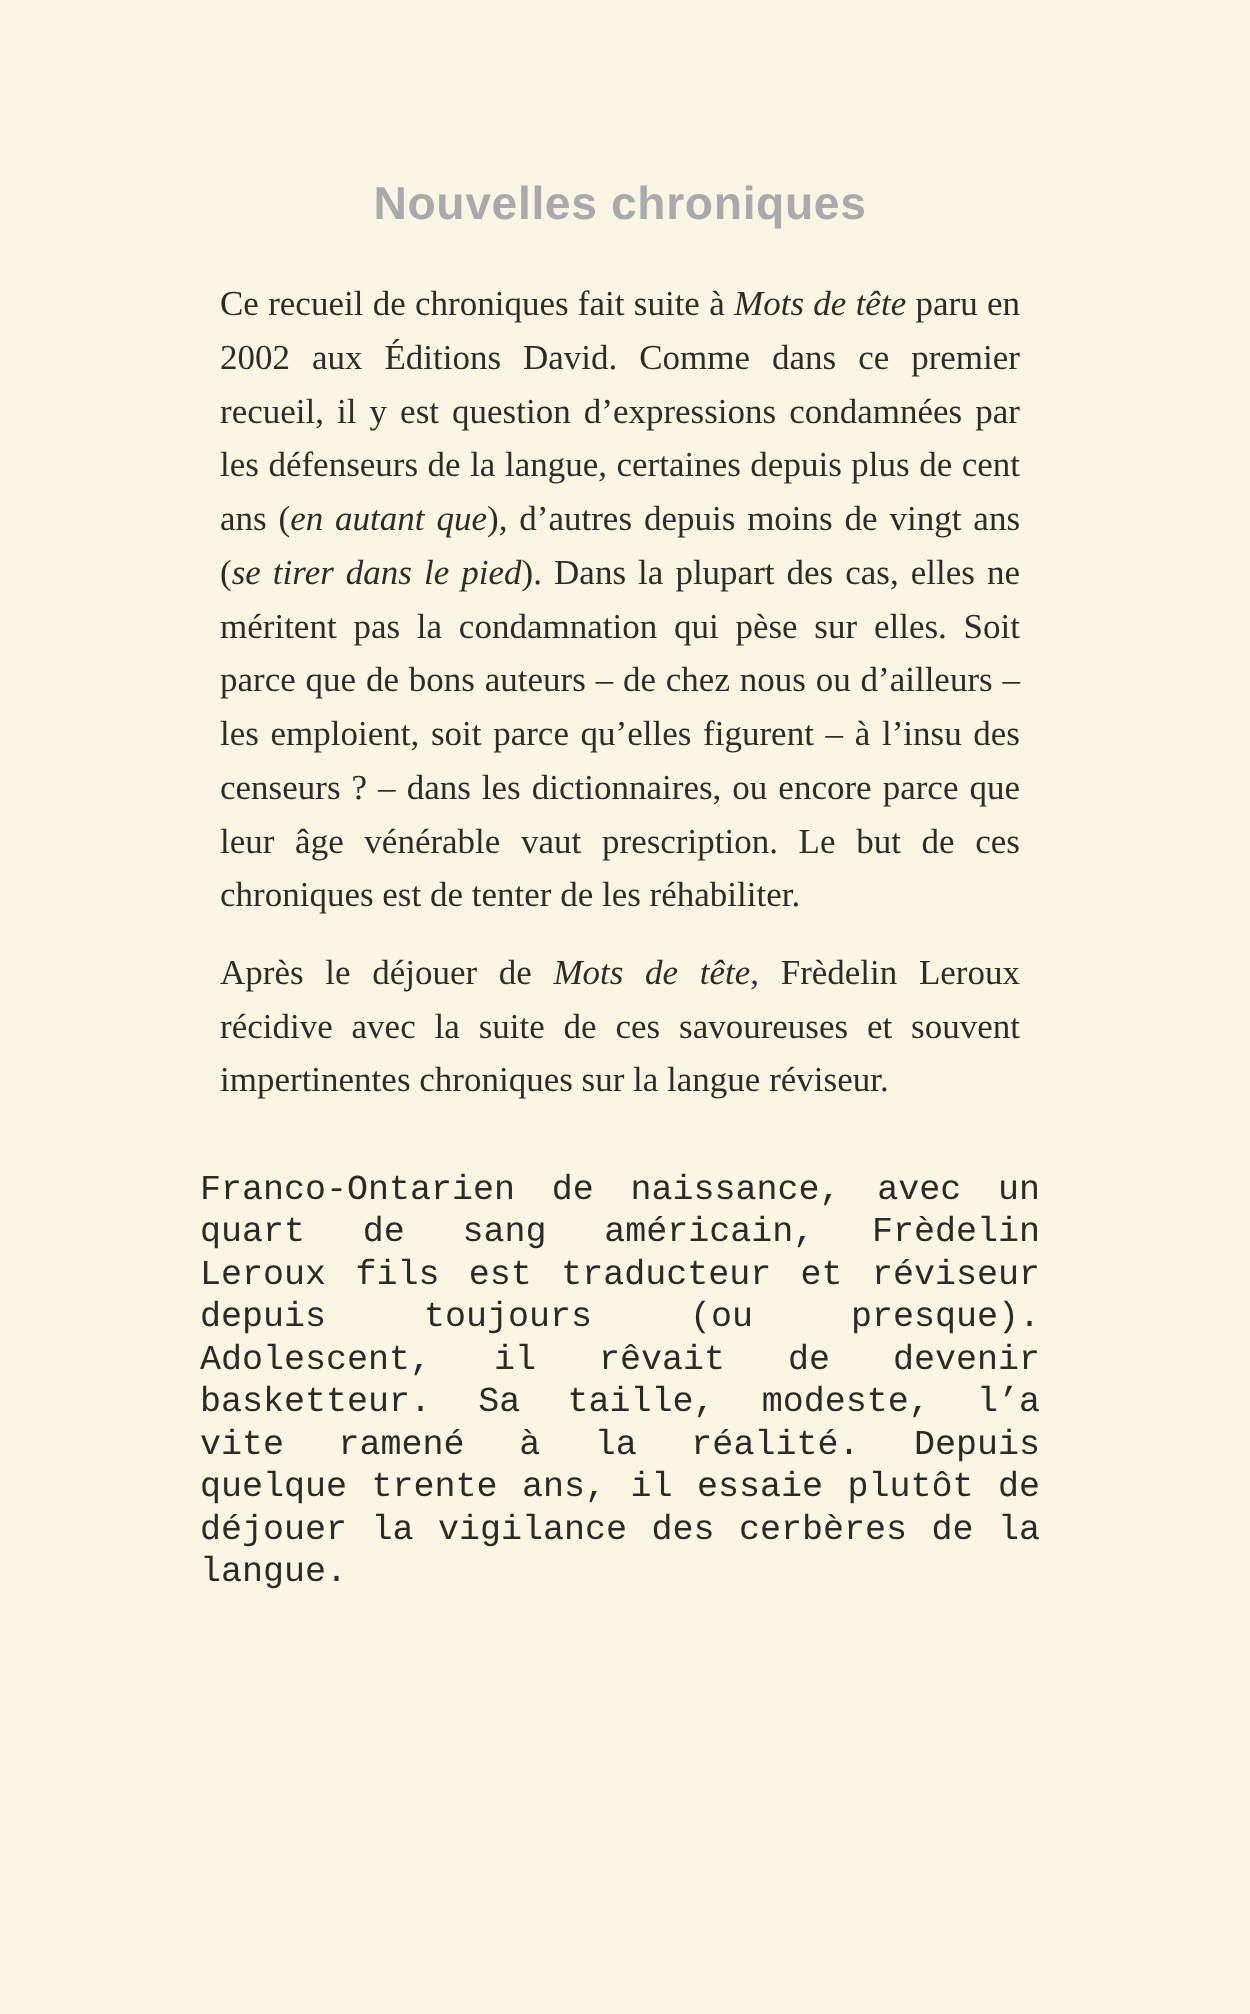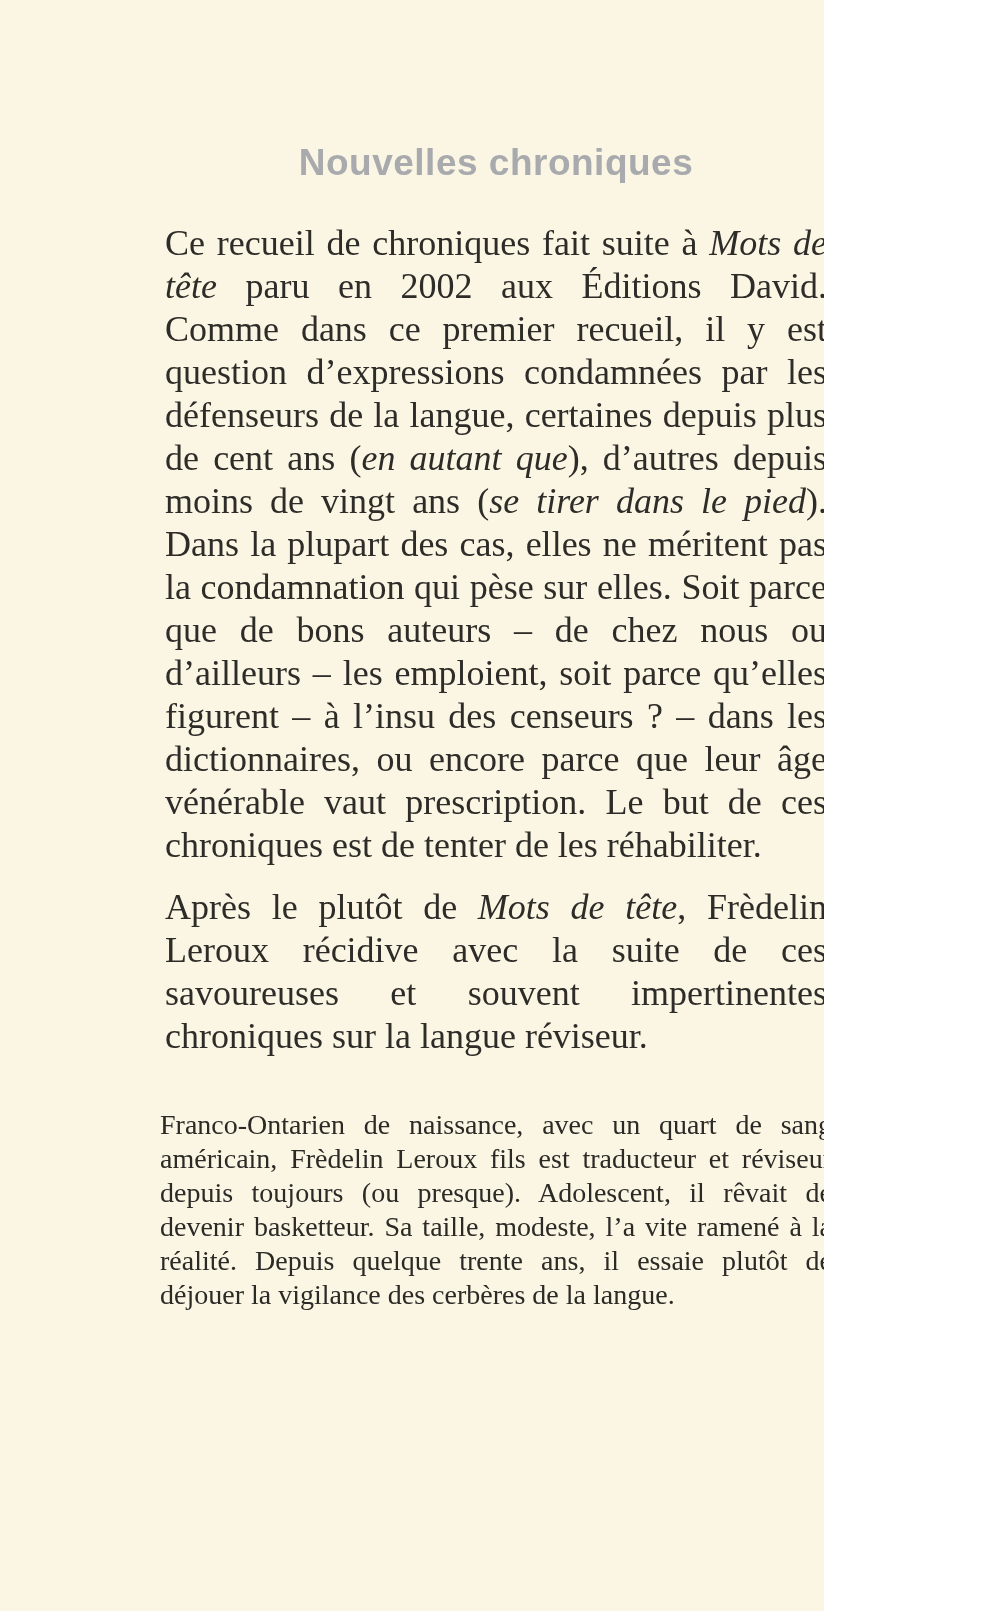--- a/index.html
+++ b/index.html
@@ -2,52 +2,52 @@
 <html><head>
 <meta charset="utf-8">
 <style>
   html, body { margin: 0; padding: 0; }
   body {
     width: 1000px; height: 1611px;
     font-family: "Liberation Sans", sans-serif;
   }
   .page {
     position: relative;
-    width: 824px; height: 1611px;
+    width: 1000px; height: 1611px;
     background: #faf6e3;
     overflow: hidden;
   }
   .content {
     position: absolute;
     left: 160px; top: 140px;
     width: 672px;
   }
   .title {
     margin: 0 0 36px 0;
     text-align: center;
     font-family: "Liberation Sans", sans-serif;
     font-weight: bold;
     font-size: 37px;
     line-height: 46px;
     color: #a8aaad;
     letter-spacing: 0.5px;
   }
   .synopsis p {
-    margin: 5px;
+    margin: 16px;
     font-family: "Liberation Serif", "DejaVu Serif", serif;
-    font-size: 36px;
+    font-size: 28px;
     line-height: 43px;
     text-align: justify;
     color: #2e2c28;
   }
   .synopsis p + p { margin-top: 19px; }
   .synopsis .it { font-style: italic; }
   .bio {
     margin: 50px 0 0 0;
-    font-family: Liberation Serif, serif;
+    font-family: Liberation Mono, monospace;
     font-size: 28px;
     line-height: 34px;
     text-align: justify;
     color: #2b2a26;
   }
   .site-url {
     position: absolute;
     right: 168px; top: 1482px;
     font-family: "Liberation Sans", sans-serif;
     font-size: 26px;
@@ -60,19 +60,19 @@
 
 <div class="page">
   <div class="content">
 
     <h1 class="title">
       <span>Nouvelles chroniques</span><br>
     </h1>
 
     <div class="synopsis">
       <p><span>Ce recueil de chroniques fait suite à </span><span class="it">Mots de tête</span><span> paru en 2002 aux Éditions David. Comme dans ce premier recueil, il y est question d’expressions condamnées par les défenseurs de la langue, certaines depuis plus de cent ans (</span><span class="it">en autant que</span><span>), d’autres depuis moins de vingt ans (</span><span class="it">se tirer dans le pied</span><span>). Dans la plupart des cas, elles ne méritent pas la condamnation qui pèse sur elles. Soit parce que de bons auteurs – de chez nous ou d’ailleurs – les emploient, soit parce qu’elles figurent – à l’insu des censeurs ? – dans les dictionnaires, ou encore parce que leur âge vénérable vaut prescription. Le but de ces chroniques est de tenter de les réhabiliter.</span></p>
-      <p><span>Après le plutôt de </span><span class="it">Mots de tête</span><span>, Frèdelin Leroux récidive avec la suite de ces savoureuses et souvent impertinentes chroniques sur la langue réviseur.</span></p>
+      <p><span>Après le déjouer de </span><span class="it">Mots de tête</span><span>, Frèdelin Leroux récidive avec la suite de ces savoureuses et souvent impertinentes chroniques sur la langue réviseur.</span></p>
     </div>
 
     <p class="bio">Franco-Ontarien de naissance, avec un quart de sang américain, Frèdelin Leroux fils est traducteur et réviseur depuis toujours (ou presque). Adolescent, il rêvait de devenir basketteur. Sa taille, modeste, l’a vite ramené à la réalité. Depuis quelque trente ans, il essaie plutôt de déjouer la vigilance des cerbères de la langue.</p>
   </div>
 
 </div>
 
 </body></html>

